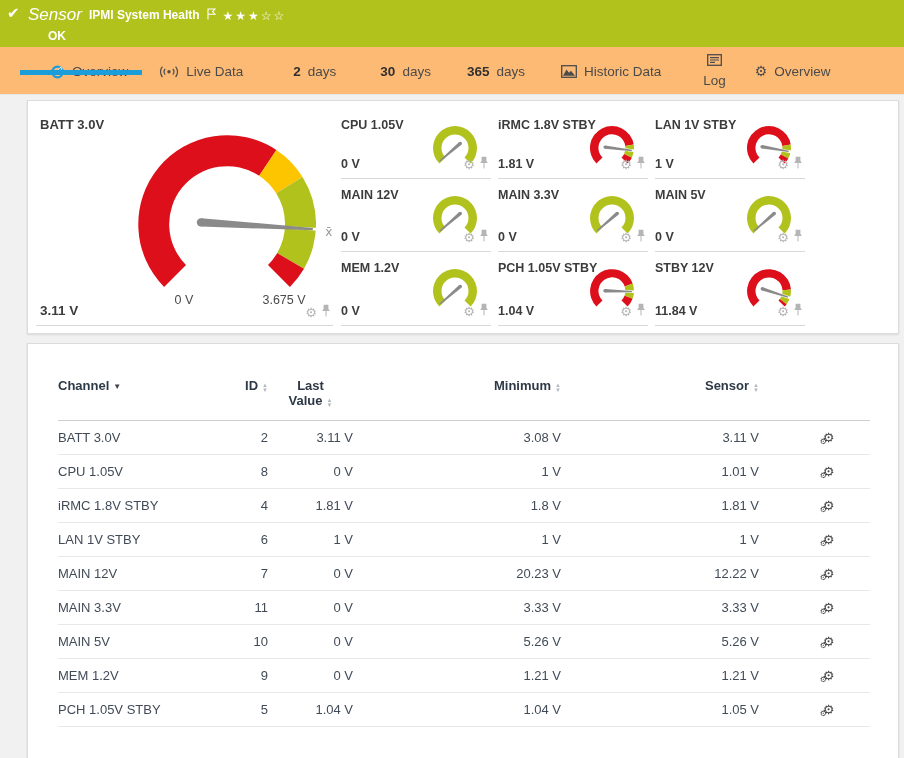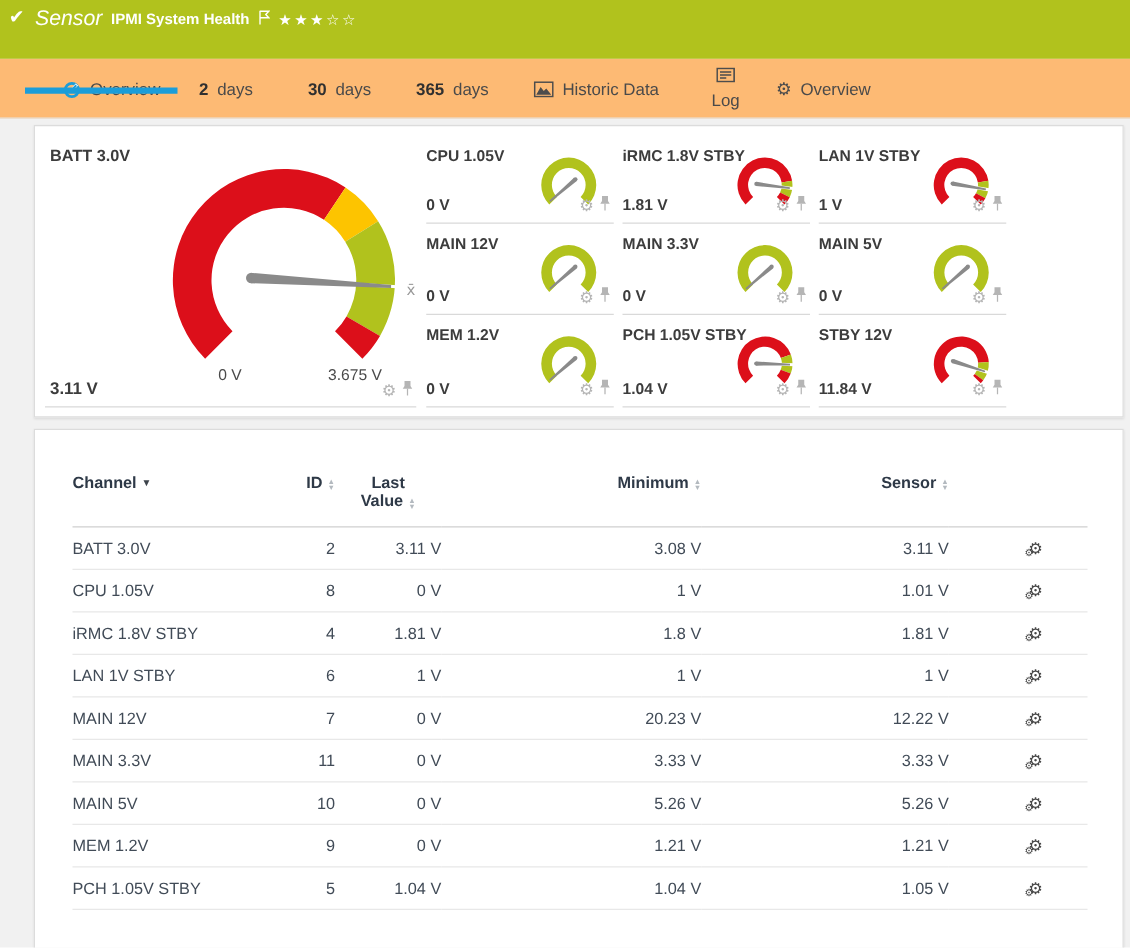--- a/index.html
+++ b/index.html
@@ -92,32 +92,47 @@
   <div class="title-row">
     <span class="sensor-kind">Sensor</span>
     <span class="sensor-title">IPMI System Health</span>
     <span class="flag">
       <svg width="9" height="12" viewBox="0 0 9 12">
           <path d="M1 0.5 V11.5 M1 1 H8 L5.6 3.6 8 6.2 H1" fill="none" stroke="#fff" stroke-width="1.1"></path>
         </svg>
     </span>
     <span class="stars"><span>★★★</span><span>☆☆</span></span>
   </div>
+  <div class="status-ok">OK</div>
 </header>
 
 <nav class="tabbar">
   <div class="tab tab-overview">
     <span class="ticon">
       <svg width="15" height="15" viewBox="0 0 15 15">
           <circle cx="7.5" cy="8" r="5.3" fill="none" stroke="#1b9dd9" stroke-width="2.2"></circle>
           <path d="M7.5 8 L11.5 3.6" stroke="#fff" stroke-width="2.6"></path>
           <path d="M7.5 8 L11 4.2" stroke="#1b9dd9" stroke-width="1.6"></path>
         </svg>
     </span>
     <span class="lbl">Overview</span>
+  </div>
+  <div class="tab tab-live">
+    <span class="ticon">
+      <svg width="20" height="13" viewBox="0 0 20 13">
+          <g fill="none" stroke="#4c4c4c" stroke-width="1.2">
+            <path d="M6.2 4 A4.2 4.2 0 0 0 6.2 9.6"></path>
+            <path d="M3.4 1.6 A8 8 0 0 0 3.4 12"></path>
+            <path d="M13.8 4 A4.2 4.2 0 0 1 13.8 9.6"></path>
+            <path d="M16.6 1.6 A8 8 0 0 1 16.6 12"></path>
+          </g>
+          <circle cx="10" cy="6.8" r="1.7" fill="#4c4c4c"></circle>
+        </svg>
+    </span>
+    <span class="lbl">Live Data</span>
   </div>
   <div class="tab tab-2d">
     <span class="num">2</span>
     <span class="lbl">days</span>
   </div>
   <div class="tab tab-30d">
     <span class="num">30</span>
     <span class="lbl">days</span>
   </div>
   <div class="tab tab-365d">

